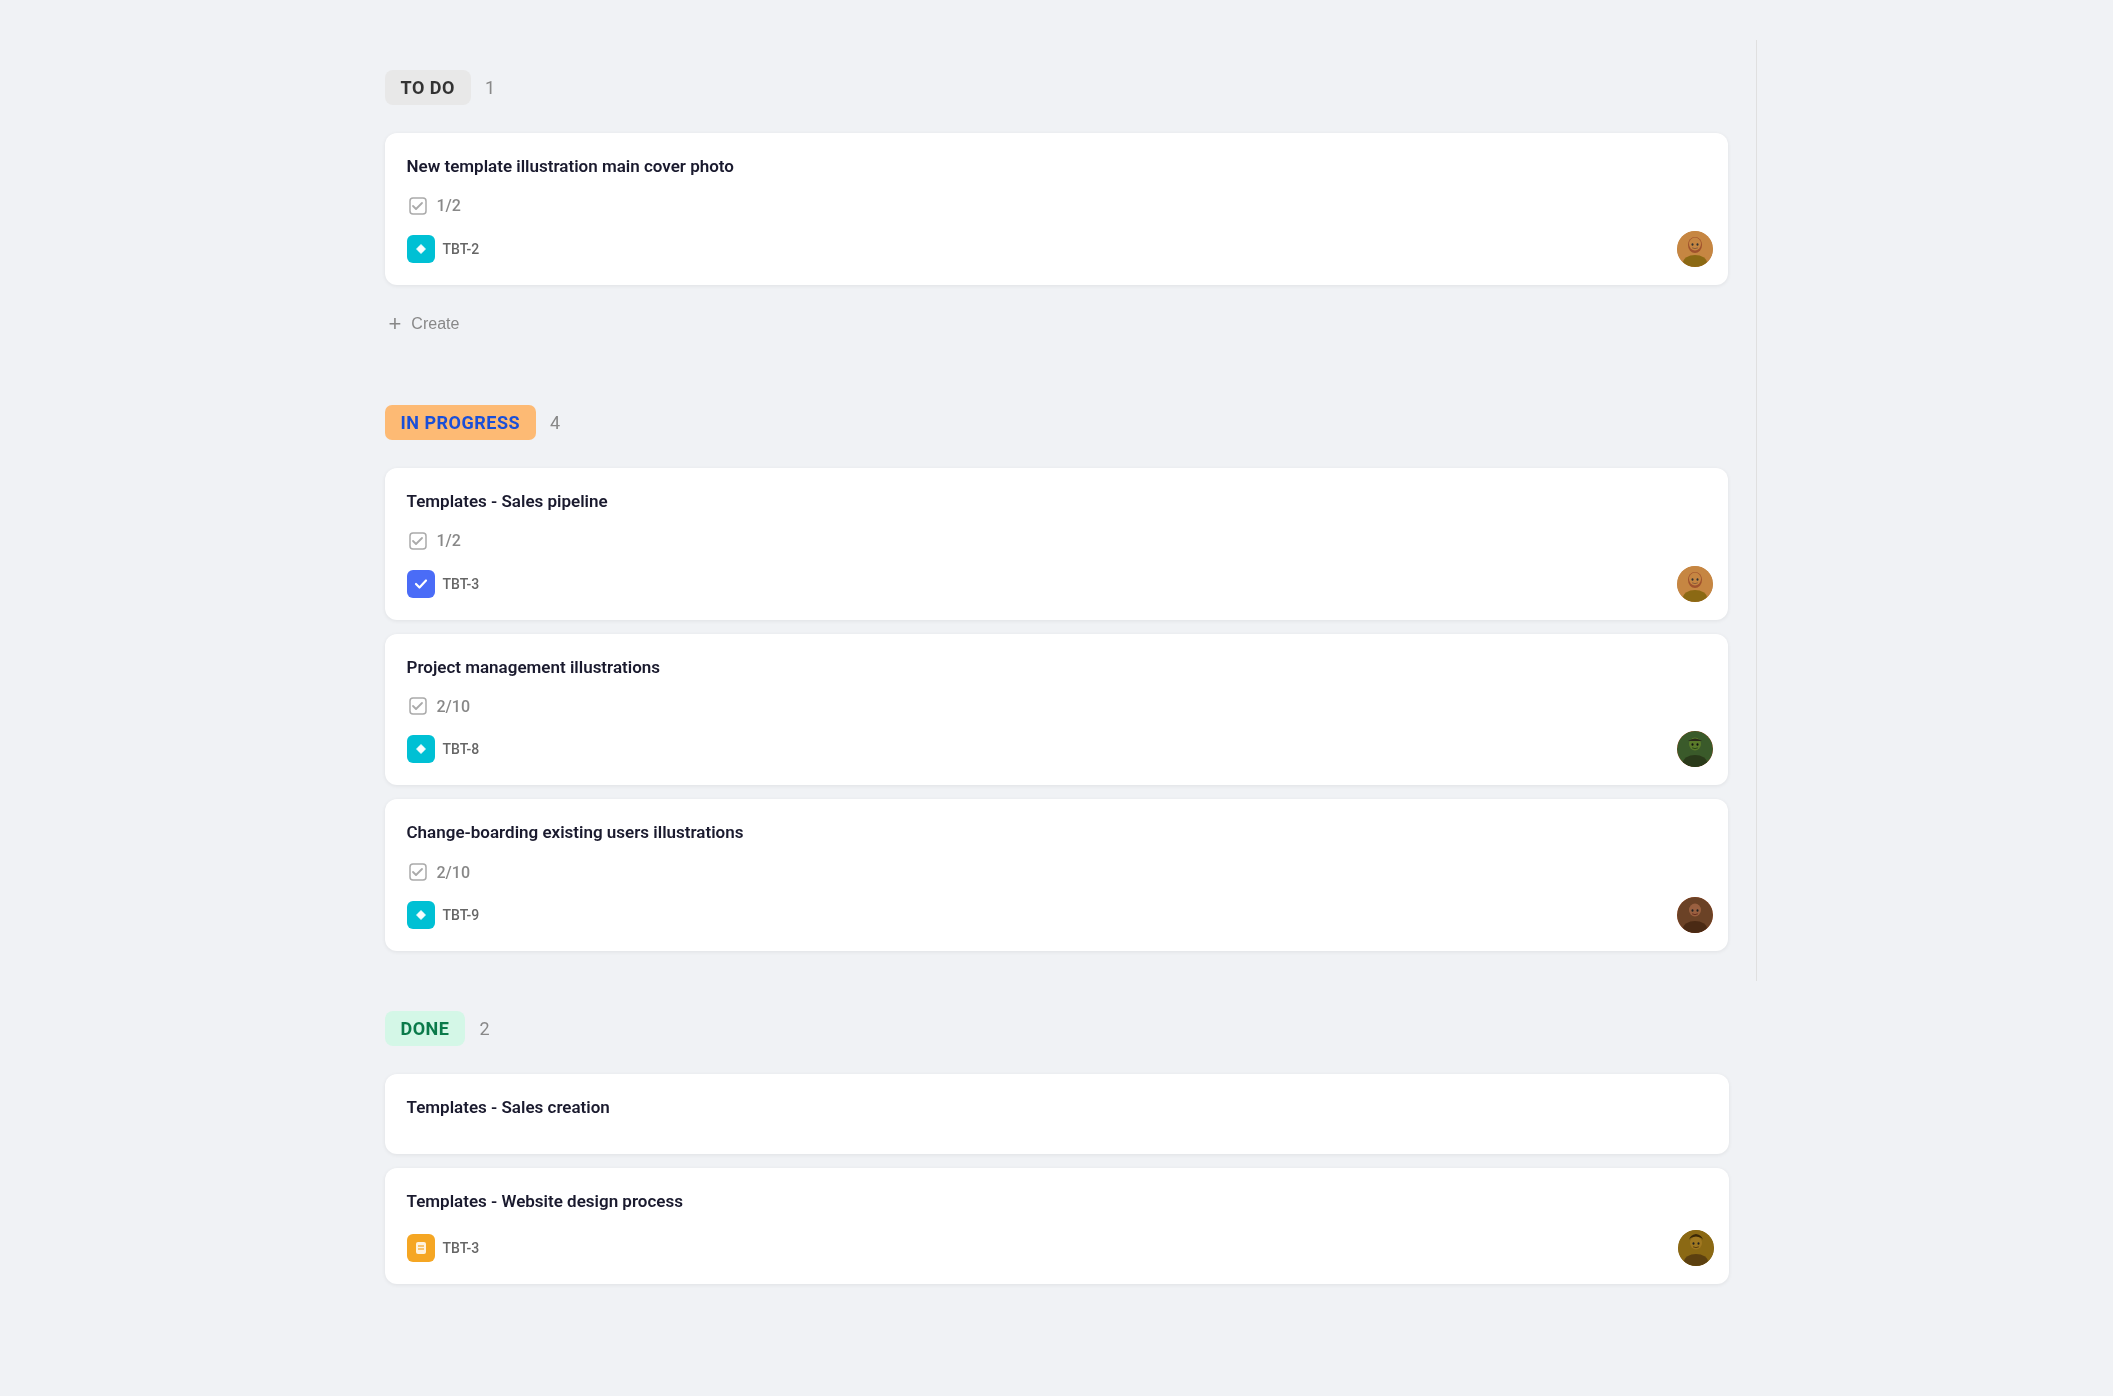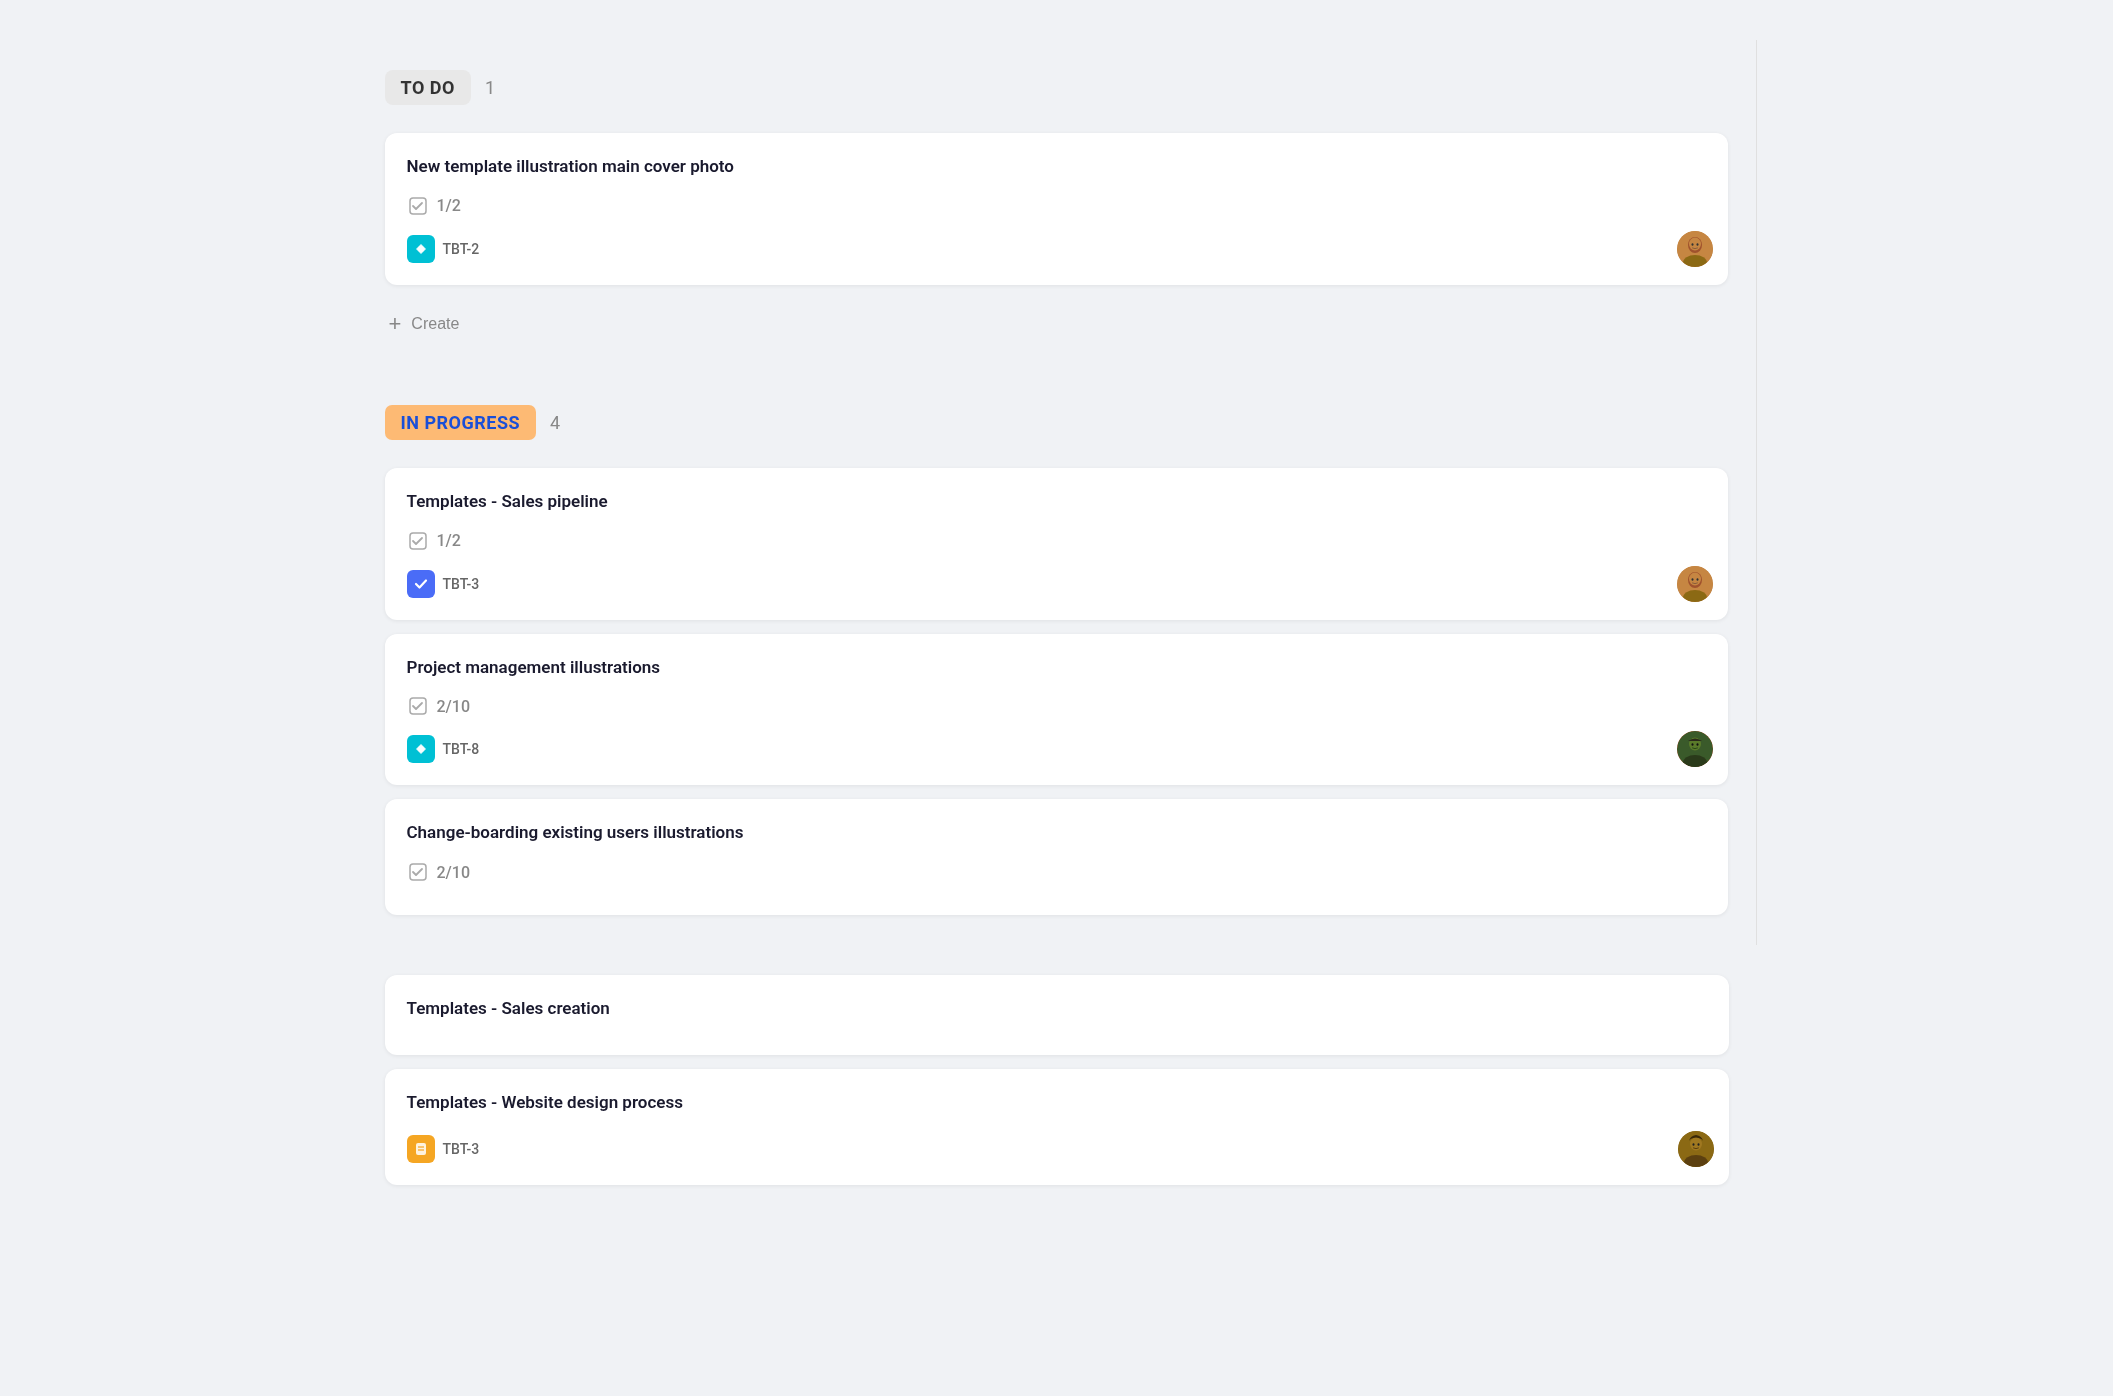--- a/index.html
+++ b/index.html
@@ -305,26 +305,51 @@
         <div class="card-title">Change-boarding existing users illustrations</div>
         <div class="card-meta">
           <span class="checklist-icon">
             <svg width="18" height="18" viewBox="0 0 18 18" fill="none">
               <rect x="1" y="1" width="16" height="16" rx="3" stroke="#aaa" stroke-width="1.5" fill="none"></rect>
               <polyline points="4,9 7,12 13,6" stroke="#aaa" stroke-width="1.8" fill="none" stroke-linecap="round" stroke-linejoin="round"></polyline>
             </svg>
           </span>
           <span class="checklist-count">2/10</span>
         </div>
+        <div class="card-footer">
+          <div class="ticket-badge">
+            <div class="ticket-icon ticket-icon-cyan">
+              <svg width="16" height="16" viewBox="0 0 16 16" fill="none">
+                <path d="M8 3 L13 8 L8 13 L3 8 Z" fill="white" opacity="0.9"></path>
+                <circle cx="8" cy="8" r="3" fill="white" opacity="0.7"></circle>
+              </svg>
+            </div>
+            <span class="ticket-id">TBT-9</span>
+          </div>
+          <div class="avatar avatar-man2">
+            <svg viewBox="0 0 36 36" xmlns="http://www.w3.org/2000/svg">
+              <circle cx="18" cy="18" r="18" fill="#6b4226"></circle>
+              <ellipse cx="18" cy="32" rx="12" ry="8" fill="#4a2a14"></ellipse>
+              <ellipse cx="18" cy="13" rx="6" ry="6.5" fill="#9a6040"></ellipse>
+              <ellipse cx="15.5" cy="13.5" rx="1" ry="1.2" fill="#222"></ellipse>
+              <ellipse cx="20.5" cy="13.5" rx="1" ry="1.2" fill="#222"></ellipse>
+              <path d="M15.5 17 Q18 18.5 20.5 17" stroke="#6b3020" stroke-width="1" fill="none" stroke-linecap="round"></path>
+            </svg>
+          </div>
+        </div>
       </div>
 
     </div>
   </div>
 
   <div class="column">
+    <div class="column-header">
+      <span class="column-title-badge done-badge">DONE</span>
+      <span class="column-count">2</span>
+    </div>
     <div class="cards-list">
 
       <div class="card">
         <div class="card-title">Templates - Sales creation</div>
       </div>
 
       <div class="card">
         <div class="card-title">Templates - Website design process</div>
         <div class="card-footer">
           <div class="ticket-badge">

